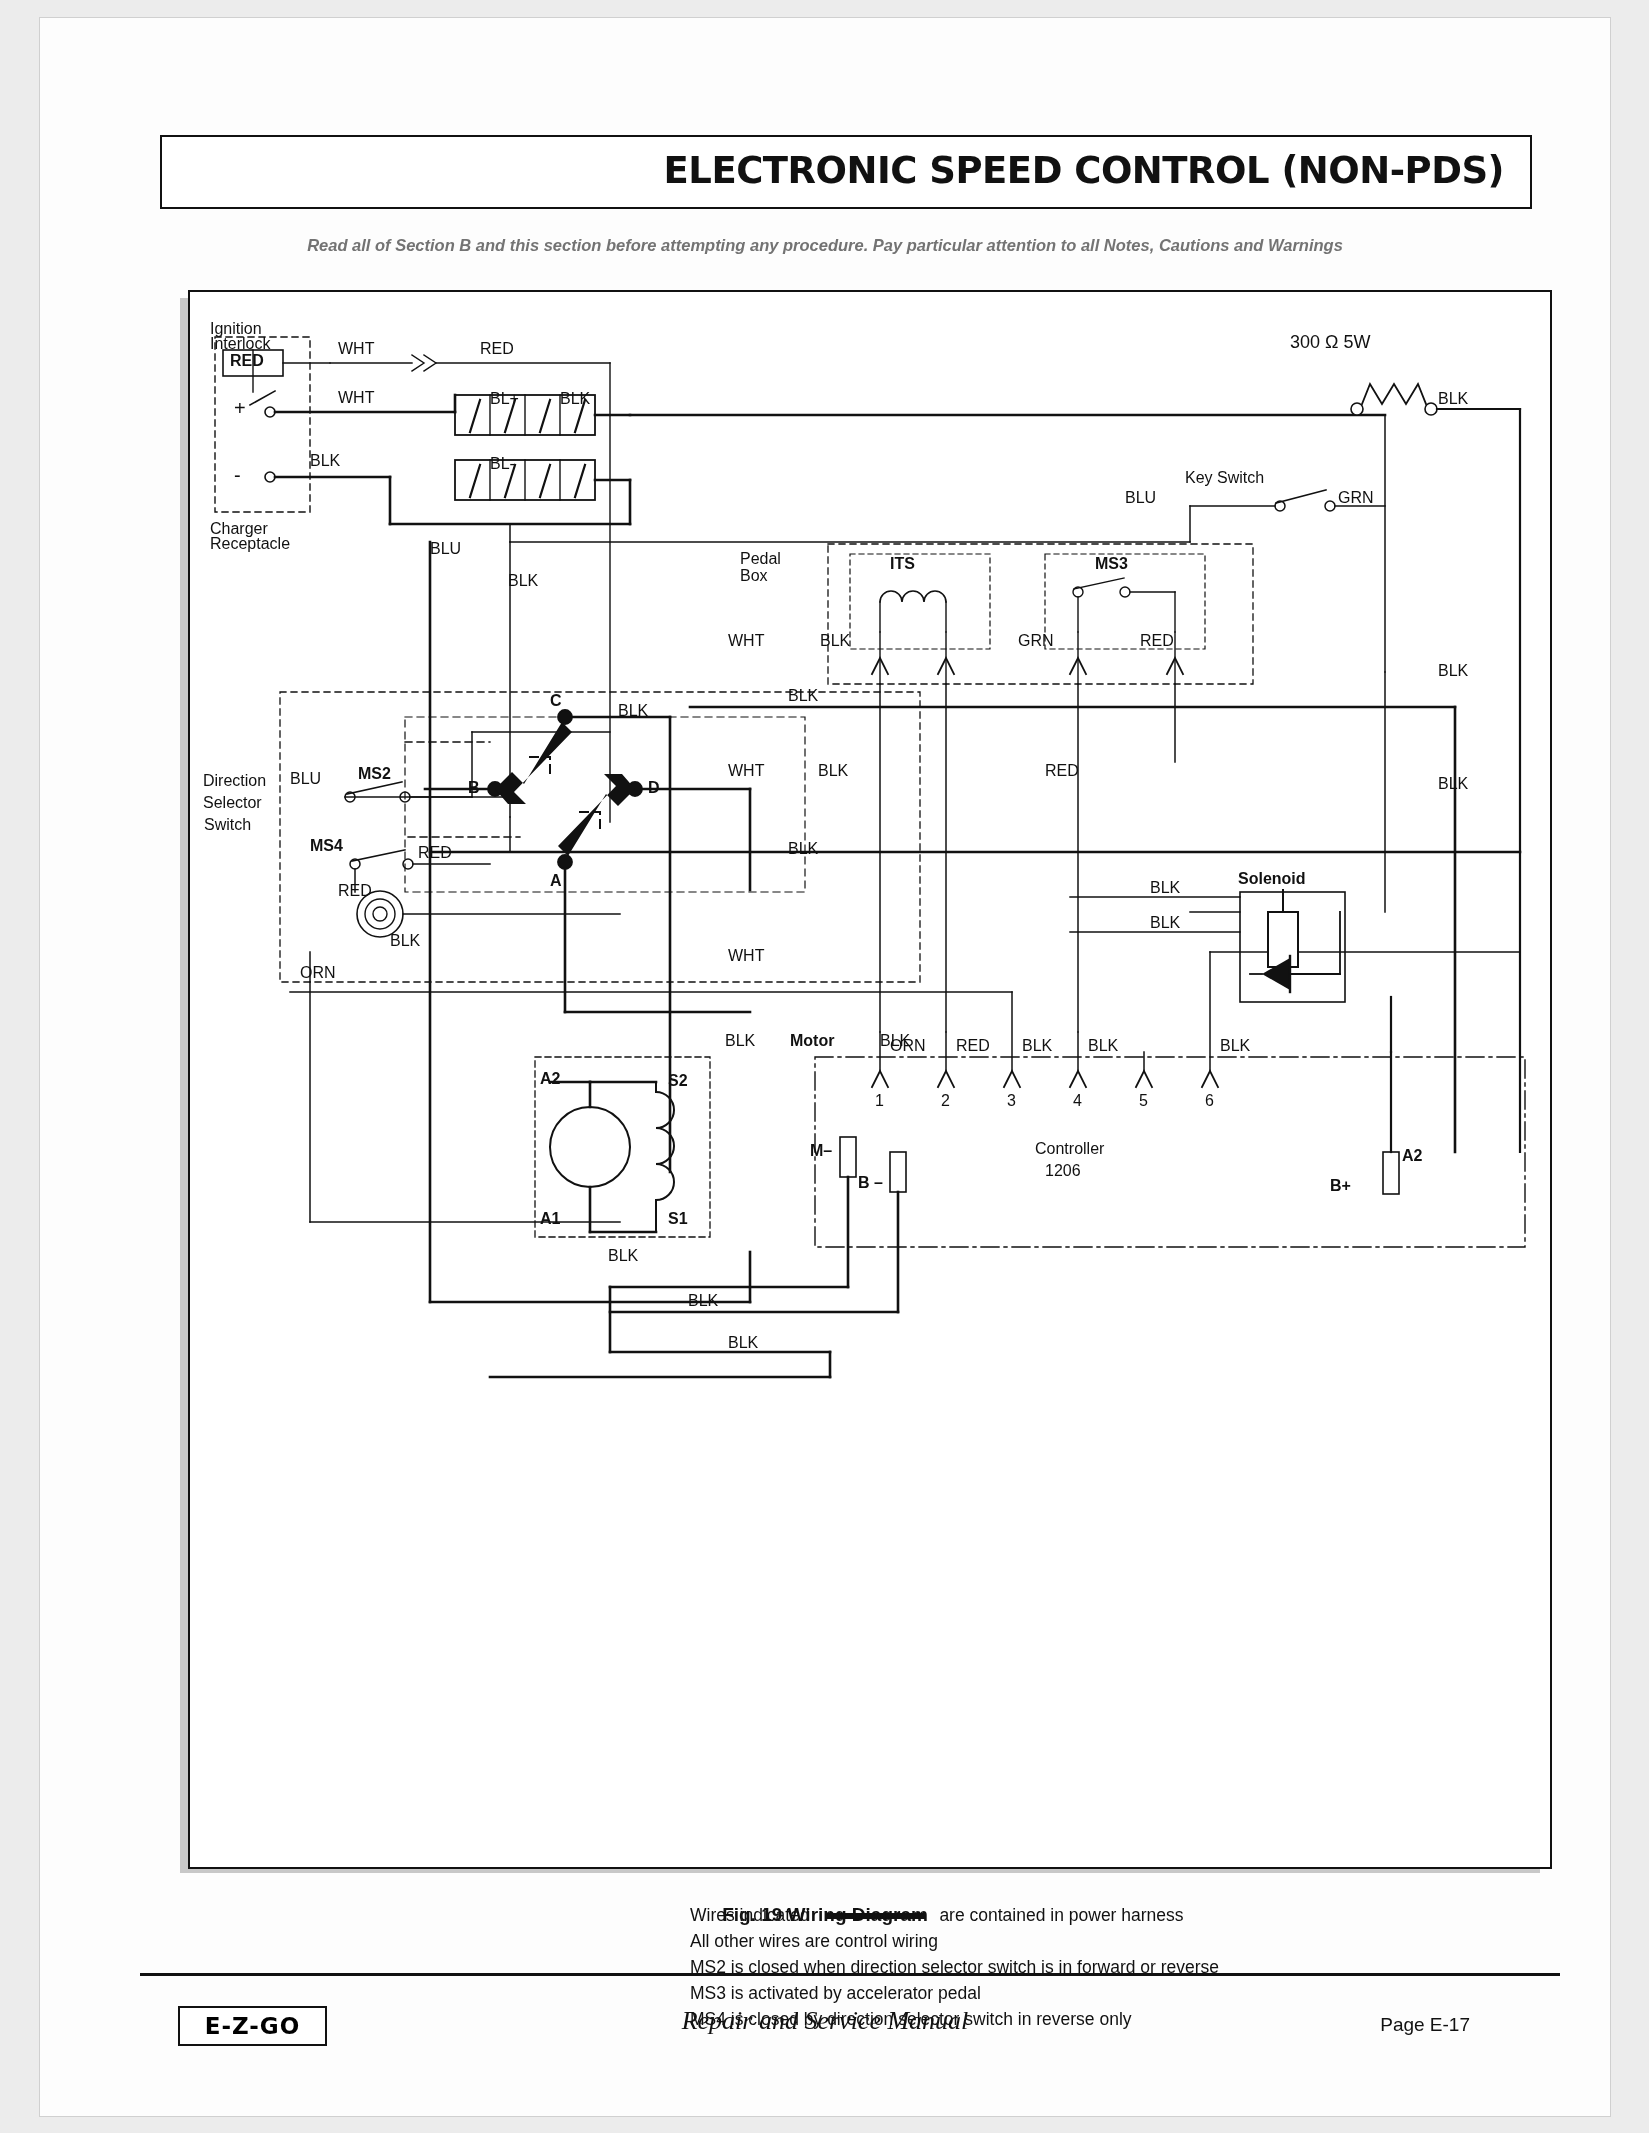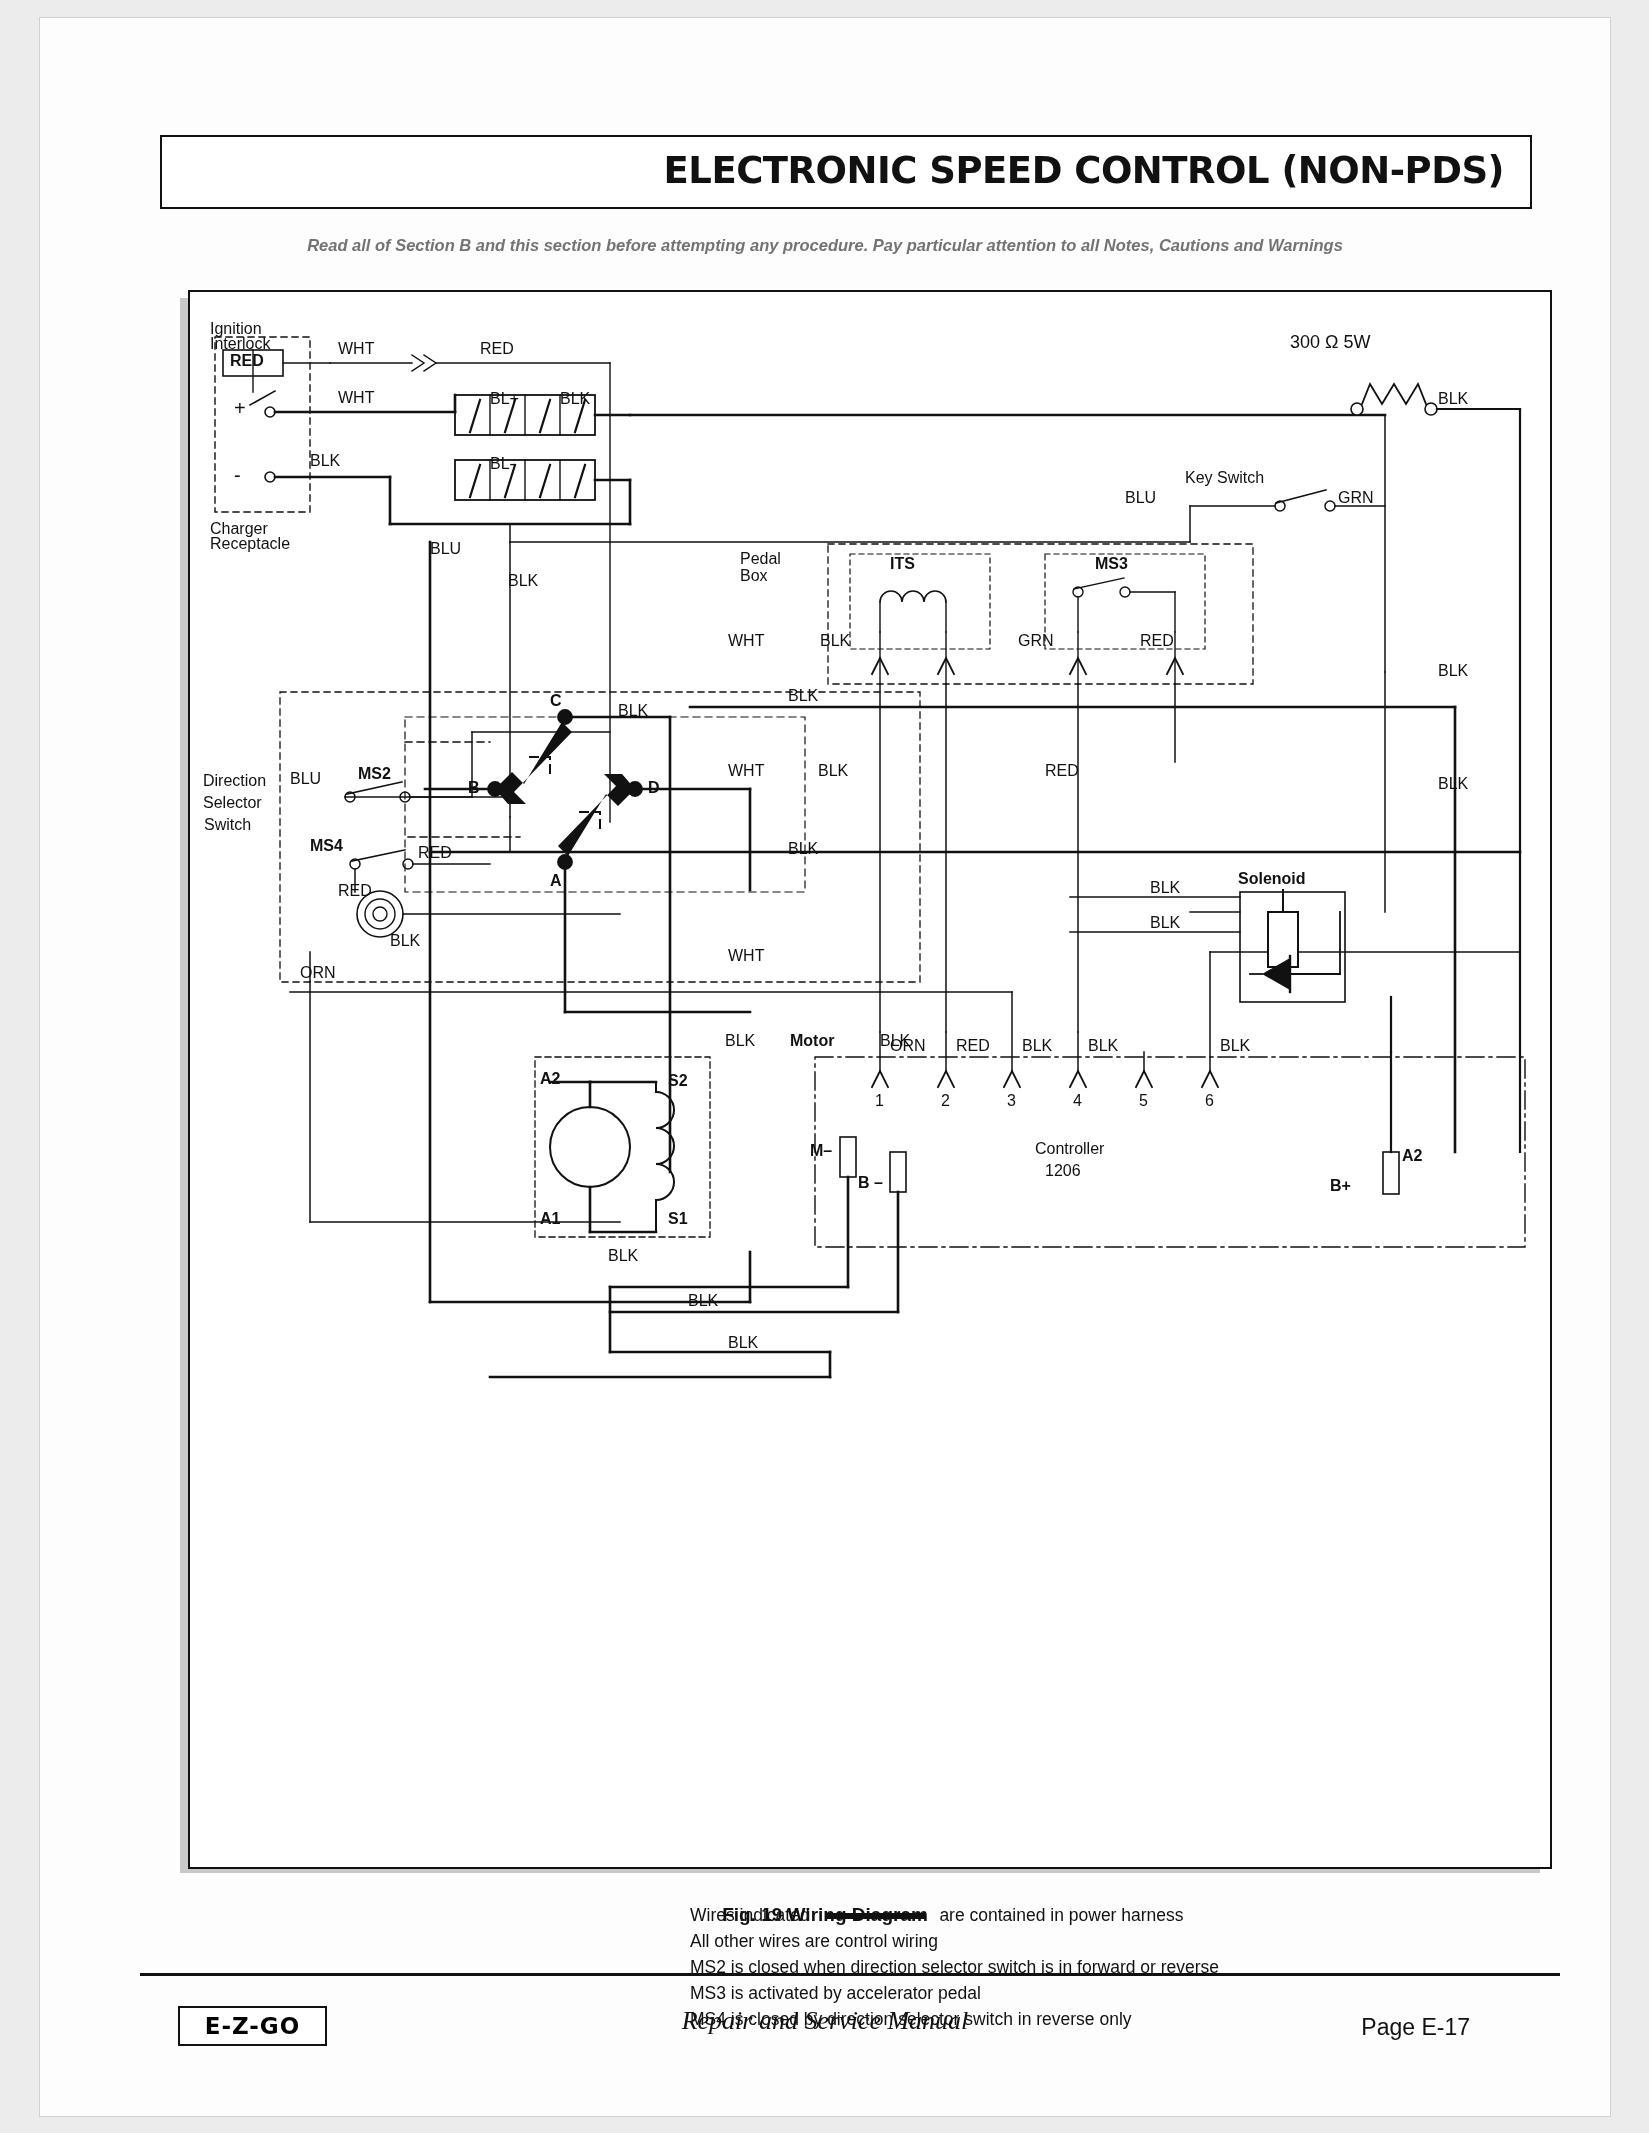--- a/index.html
+++ b/index.html
@@ -15,21 +15,21 @@
   
   .frame-shadow{position:absolute;left:140px;top:280px;width:1360px;height:1575px;background:#c8c8c8;}
   .frame{position:absolute;left:148px;top:272px;width:1360px;height:1575px;border:2px solid #111;background:#fff;}
 
   .fig-cap{position:absolute;left:0;top:1886px;width:100%;text-align:center;font-size:19px;font-weight:bold;color:#111;}
 
   
   .foot-rule{position:absolute;left:100px;top:1955px;width:1420px;height:3px;background:#111;}
   .logo{position:absolute;left:138px;top:1988px;width:145px;height:36px;border:2px solid #111;background:#fff;display:flex;align-items:center;justify-content:center;font-size:23px;font-weight:bold;letter-spacing:1px;font-family:"DejaVu Sans",sans-serif;}
   .foot-center{position:absolute;left:0;top:1988px;width:100%;text-align:center;font-size:26px;font-style:italic;font-family:"Liberation Serif",serif;color:#111;}
-  .foot-right{position:absolute;right:140px;top:1996px;font-size:23px;color:#111;}
+  .foot-right{position:absolute;right:140px;top:1996px;font-size:19px;color:#111;}
   .lbl{position:absolute;font-size:16px;color:#111;white-space:nowrap;font-family:"Liberation Sans",sans-serif;}
   .lbl.b{font-weight:bold;}
   svg{position:absolute;left:0;top:0;overflow:visible;}
   .notes{position:absolute;left:500px;top:1610px;font-size:17.5px;line-height:26px;color:#111;}
   .notes div{white-space:nowrap;}
 </style>
 </head>
 <body>
 
 <div class="page">

